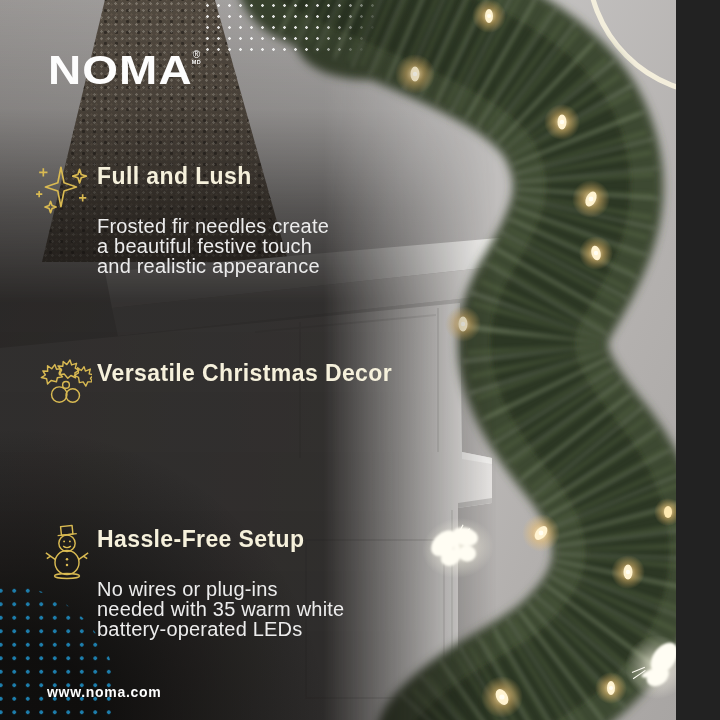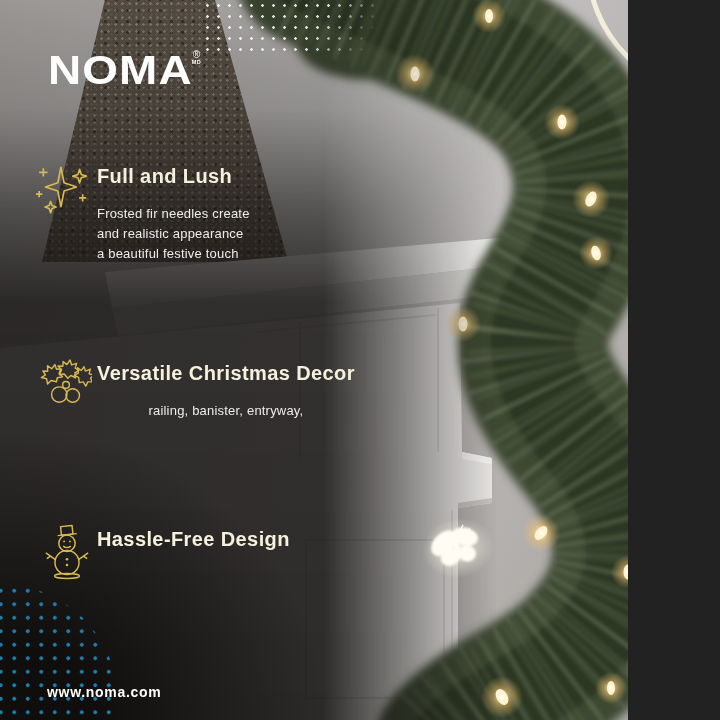--- a/index.html
+++ b/index.html
@@ -1,17 +1,17 @@
 <!DOCTYPE html>
 <html><head>
 <meta charset="utf-8">
 <style>
   html,body{margin:0;padding:0;background:#222;}
   .stage{
-    position:relative;width:628px;height:720px;overflow:hidden;
+    position:relative;width:676px;height:720px;overflow:hidden;
     font-family:"Liberation Sans",sans-serif;
     background:linear-gradient(115deg,#b0adab 0%,#c7c5c4 48%,#b3b0ae 78%,#a8a5a3 100%);
   }
   .abs{position:absolute;}
   svg{display:block;}
 
   
   .ring-svg{left:0;top:0;pointer-events:none;}
   .cone-tree{
     left:42px;top:0;width:262px;height:262px;
@@ -60,23 +60,23 @@
     transform:scaleX(1.12);transform-origin:left center;display:inline-block;
   }
   .logo .tm{position:absolute;right:-24px;top:0;display:flex;flex-direction:column;align-items:center;line-height:1;}
   .logo .tm .r{font-size:10px;}
   .logo .tm .md{font-size:5.5px;font-weight:700;letter-spacing:.5px;}
 
   
   .feature{position:absolute;left:0;width:420px;}
   .f-icon{position:absolute;}
   .f-text{position:absolute;left:97px;top:0;}
-  .f-title{margin:0;font-size:20px;line-height:28px;font-weight:700;
+  .f-title{margin:0;font-size:23px;line-height:28px;font-weight:700;
     color:#f6f1dc;letter-spacing:.4px;}
-  .f-desc{margin:14px 0 0 0;font-size:13px;line-height:20px;color:#ececec;letter-spacing:.2px;}
+  .f-desc{margin:26px 0 0 0;font-size:20px;line-height:20px;color:#ececec;letter-spacing:.2px;}
 
   .footer{left:47px;top:684px;color:#ffffff;font-size:14px;font-weight:700;letter-spacing:.7px;}
 </style>
 </head>
 <body>
 
 <div class="stage">
 
   <svg class="abs ring-svg" width="720" height="720">
     <circle cx="719" cy="-37" r="131" fill="none" stroke="#f6f0dd" stroke-width="5" opacity=".95"></circle>
@@ -243,22 +243,22 @@
         <path d="M47 33 v7 M43.5 36.5 h7"></path>
         <path d="M5 30 v6 M2 33 h6"></path>
       </svg>
     </div>
     <div class="f-text" style="top:162px;">
       <h2 class="f-title">
         <div>Full and Lush</div>
       </h2>
       <div class="f-desc">
         <div>Frosted fir needles create</div>
+        <div>a beautiful festive touch</div>
         <div>and realistic appearance</div>
-        <div>a beautiful festive touch</div>
       </div>
     </div>
   </section>
 
   <section class="feature" style="top:0;">
     <div class="f-icon" style="left:40px;top:358px;">
       <svg width="52" height="50" viewBox="0 0 54 50" fill="none" stroke="#d9ba52" stroke-width="1.5" stroke-linejoin="round">
         <g>
           <path transform="translate(16,22) rotate(-32)" d="M0 2 L-4 -2 L-9 -1 L-7 -6 L-11 -10 L-6 -10 L-6 -15 L-2 -12 L1 -17 L3 -12 L8 -14 L7 -9 L11 -7 L7 -4 L8 1 L3 -1 Z"></path>
           <path transform="translate(29,18) rotate(4)" d="M0 2 L-4 -2 L-9 -1 L-7 -6 L-11 -10 L-6 -10 L-6 -15 L-2 -12 L1 -17 L3 -12 L8 -14 L7 -9 L11 -7 L7 -4 L8 1 L3 -1 Z"></path>
@@ -268,21 +268,20 @@
           <circle cx="27" cy="27" r="3.5"></circle>
         </g>
       </svg>
     </div>
     <div class="f-text" style="top:359px;text-align:center;">
       <h2 class="f-title">
         <div>Versatile Christmas Decor</div>
         <div></div>
       </h2>
       <div class="f-desc">
-        <div>railing, banister, entryway,</div>
       </div>
     </div>
   </section>
 
   <section class="feature" style="top:0;">
     <div class="f-icon" style="left:42px;top:522px;">
       <svg width="50" height="58" viewBox="0 0 52 58" fill="none" stroke="#d9ba52" stroke-width="1.5" stroke-linejoin="round">
         <g transform="rotate(-6 26 10)">
           <rect x="20" y="3" width="12" height="9"></rect>
           <line x1="16" y1="12" x2="36" y2="12"></line>
@@ -294,21 +293,26 @@
         <circle cx="26" cy="41" r="12.5"></circle>
         <circle cx="26" cy="37.5" r="1.3" fill="#d9ba52" stroke="none"></circle>
         <circle cx="26" cy="43.5" r="1.3" fill="#d9ba52" stroke="none"></circle>
         <path d="M14 38 L4 31 M8.5 34.5 L5 37"></path>
         <path d="M38 38 L48 31 M43.5 34.5 L47 37"></path>
         <ellipse cx="26" cy="55" rx="13" ry="2.6"></ellipse>
       </svg>
     </div>
     <div class="f-text" style="top:525px;">
       <h2 class="f-title">
-        <div>Hassle-Free Design</div>
+        <div>Hassle-Free Setup</div>
         <div></div>
       </h2>
+      <div class="f-desc">
+        <div>No wires or plug-ins</div>
+        <div>needed with 35 warm white</div>
+        <div>battery-operated LEDs</div>
+      </div>
     </div>
   </section>
 
   <div class="abs footer">www.noma.com</div>
 
 </div>
 
 </body></html>

